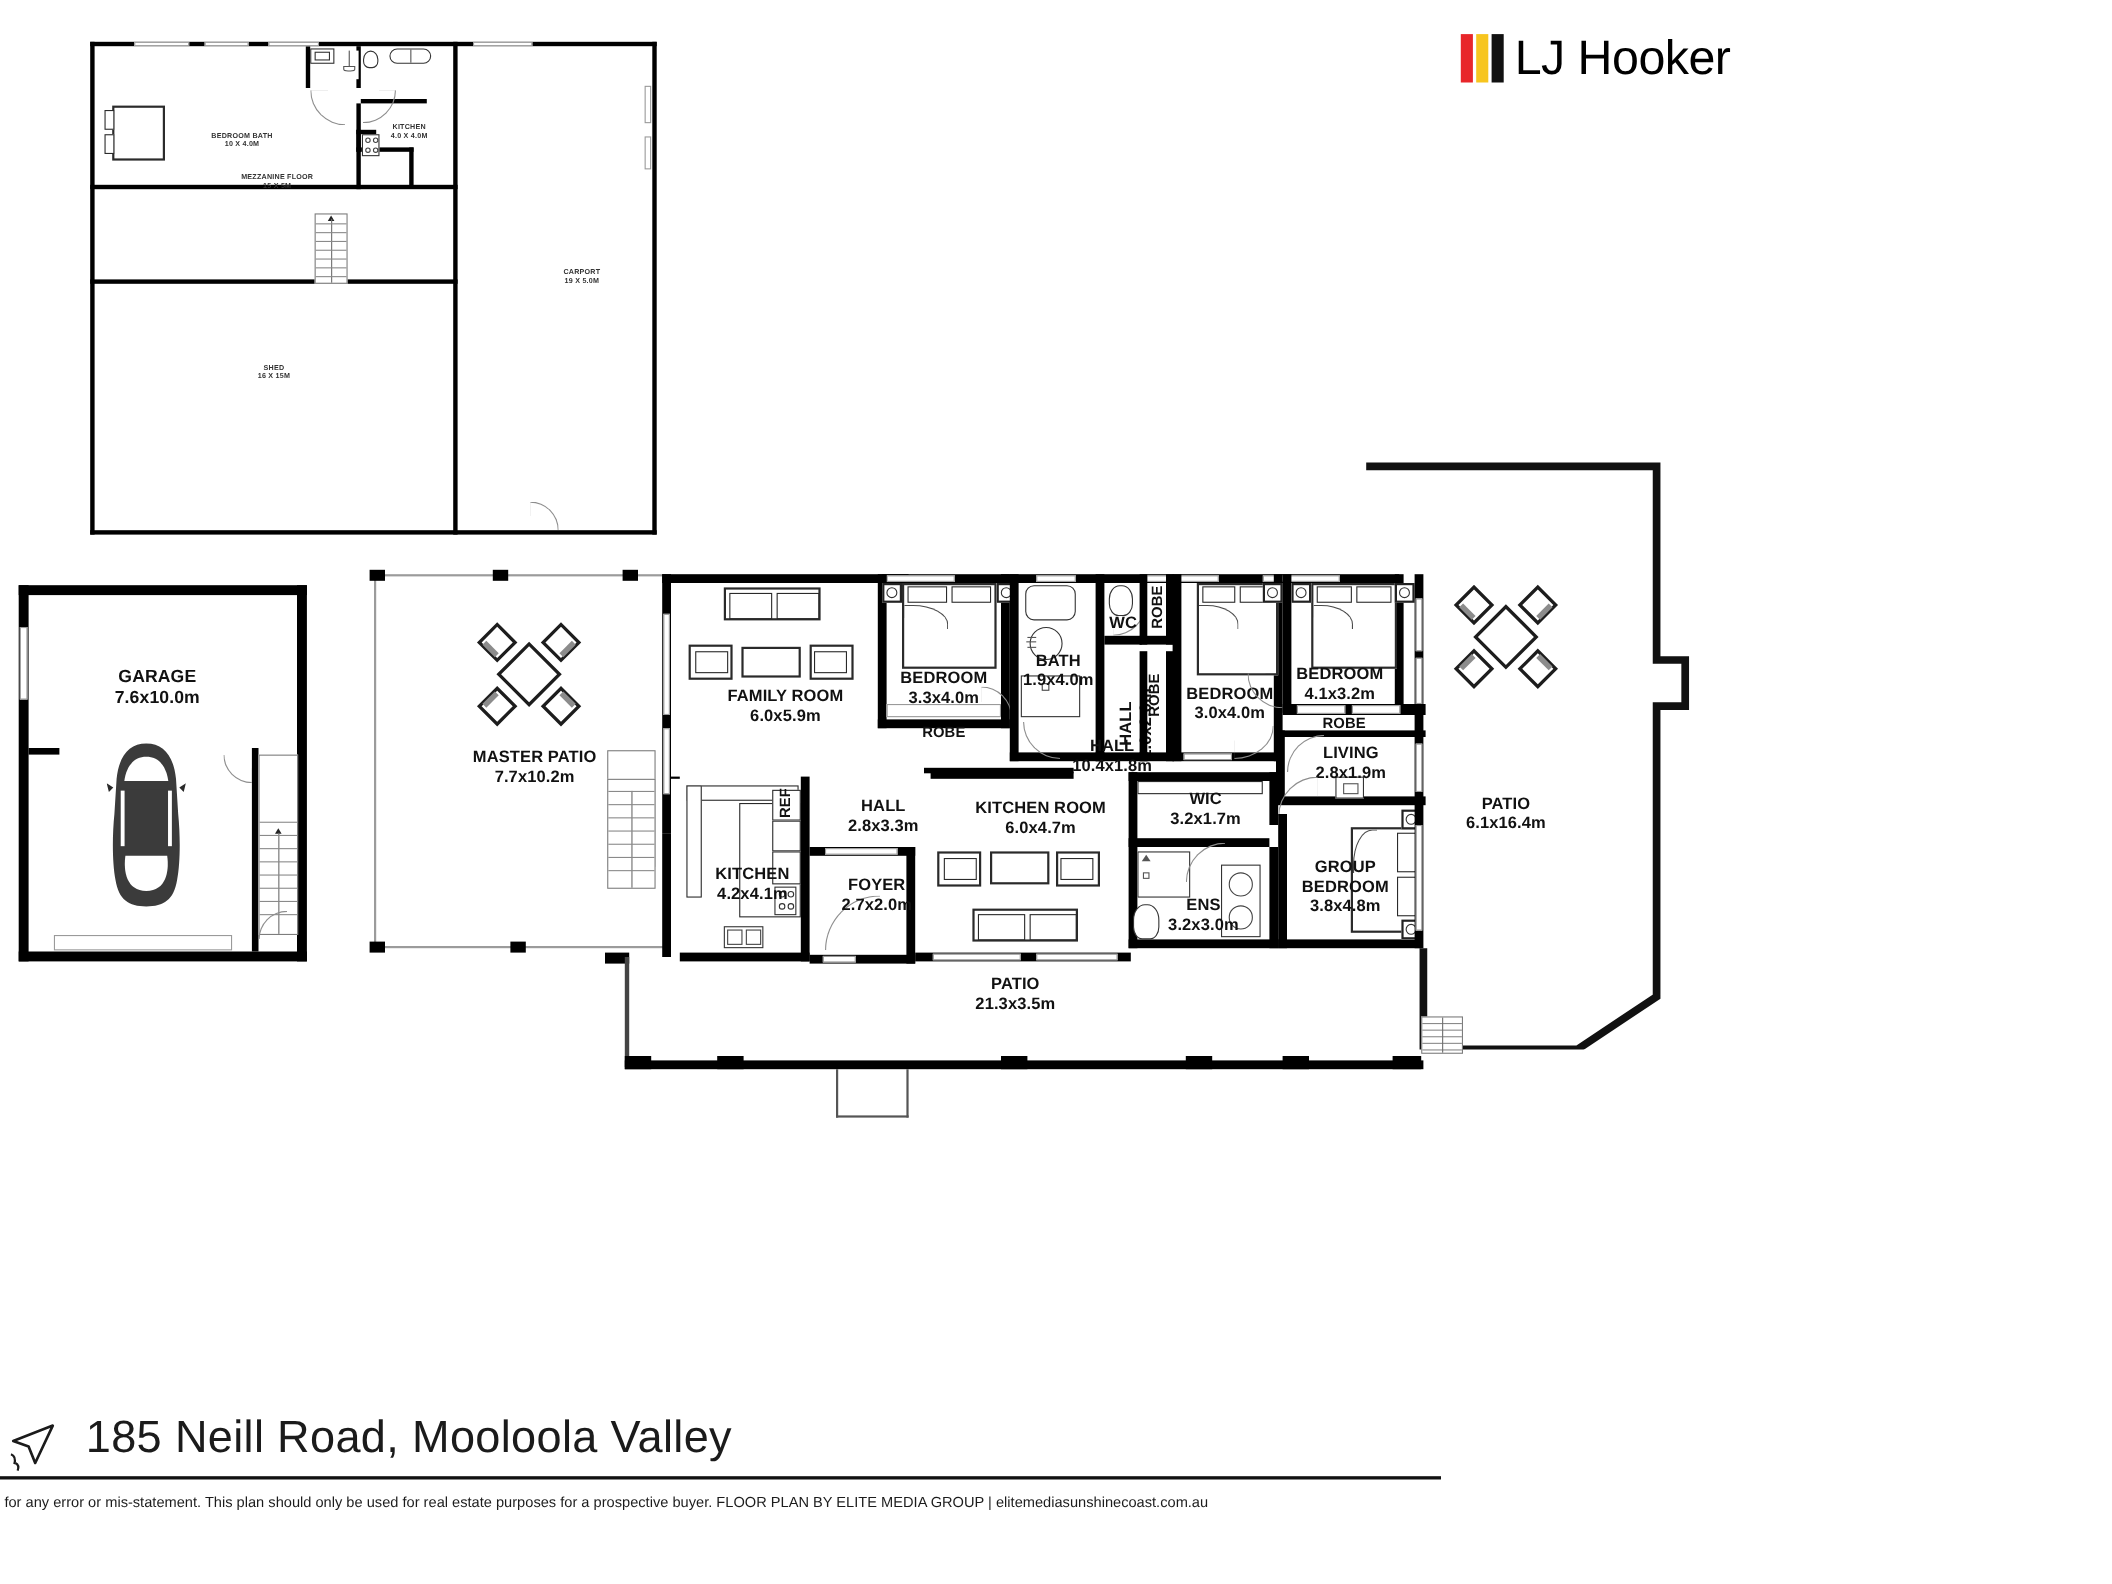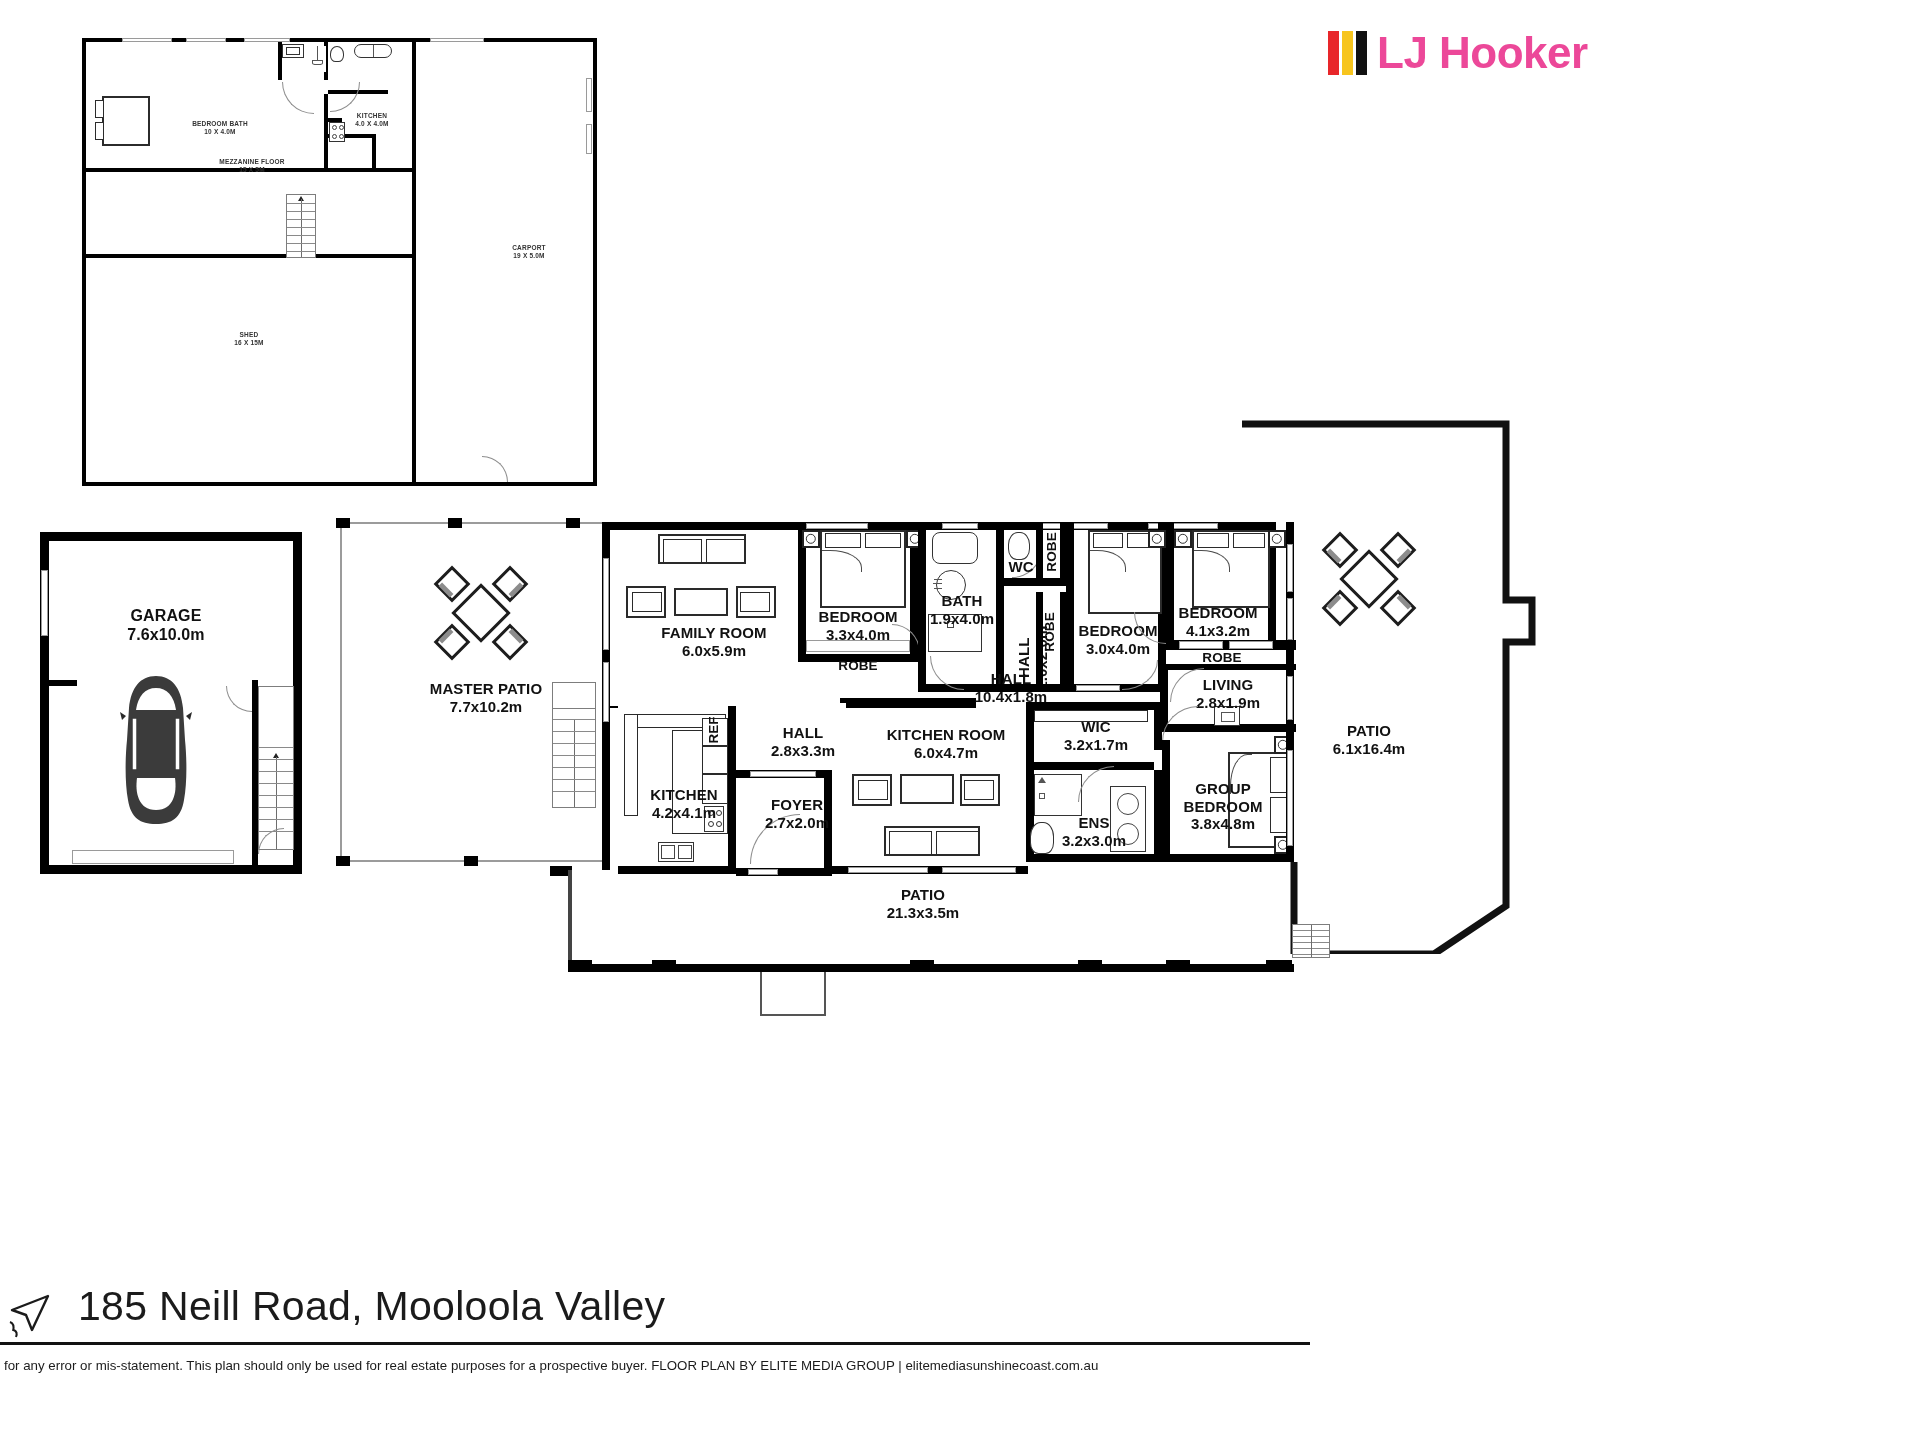--- a/index.html
+++ b/index.html
@@ -67,21 +67,21 @@
   .dine .ch { position:absolute; width:26px; height:26px; border:3px solid #1d1d1d; background:#fff; }
   .dine .ch::after{ content:""; position:absolute; left:2px; right:2px; bottom:-1px; height:5px; background:#8c8c8c; }
 
   
   .car { position:absolute; }
 
   
   .logo { position:absolute; display:flex; align-items:center; }
   .logo .bars { display:flex; gap:3px; margin-right:10px; }
   .logo .bars span { display:block; width:11px; height:44px; }
-  .logo .txt { font-size:44px; font-weight:700; color:#ec4899; letter-spacing:-.5px; white-space:nowrap; }
+  .logo .txt { font-size:44px; font-weight:400; color:#000000; letter-spacing:-.5px; white-space:nowrap; }
   .addr { position:absolute; left:78px; top:1283px; font-size:41px; font-weight:300; color:#1b1b1b;
           white-space:nowrap; letter-spacing:.3px; }
   .addr-icon { position:absolute; left:6px; top:1292px; width:48px; height:48px; }
   .rule { position:absolute; left:0; top:1342px; width:1310px; height:3px; background:#111; }
   .disc { position:absolute; left:4px; top:1357px; font-size:13.3px; color:#1c1c1c; line-height:1.42;
           width:1300px; font-weight:400; }
 </style>
 </head>
 <body>
 
@@ -179,21 +179,21 @@
     <div class="lbl lbl-tiny" style="left:392px; top:206px; width:110px;">
       <span class="n">CARPORT</span>
       <span class="d">19 X 5.0M</span>
     </div>
     <div class="lbl lbl-tiny" style="left:112px; top:293px; width:110px;">
       <span class="n">SHED</span>
       <span class="d">16 X 15M</span>
     </div>
   </div>
 
-  <div class="room" style="left:40px; top:532px; width:216px; height:342px;text-decoration:underline;">
+  <div class="room" style="left:17px; top:532px; width:216px; height:342px;text-decoration:underline;">
 
     <div class="wall" style="left:0; top:0; width:262px; height:9px;"></div>
     <div class="wall" style="left:0; top:0; width:9px; height:342px;"></div>
     <div class="wall" style="left:253px; top:0; width:9px; height:342px;"></div>
     <div class="wall" style="left:0; top:333px; width:262px; height:9px;"></div>
 
     <div class="win" style="left:1px; top:38px; width:7px; height:66px;"></div>
 
     <div class="wall" style="left:9px; top:148px; width:28px; height:6px;"></div>
 

